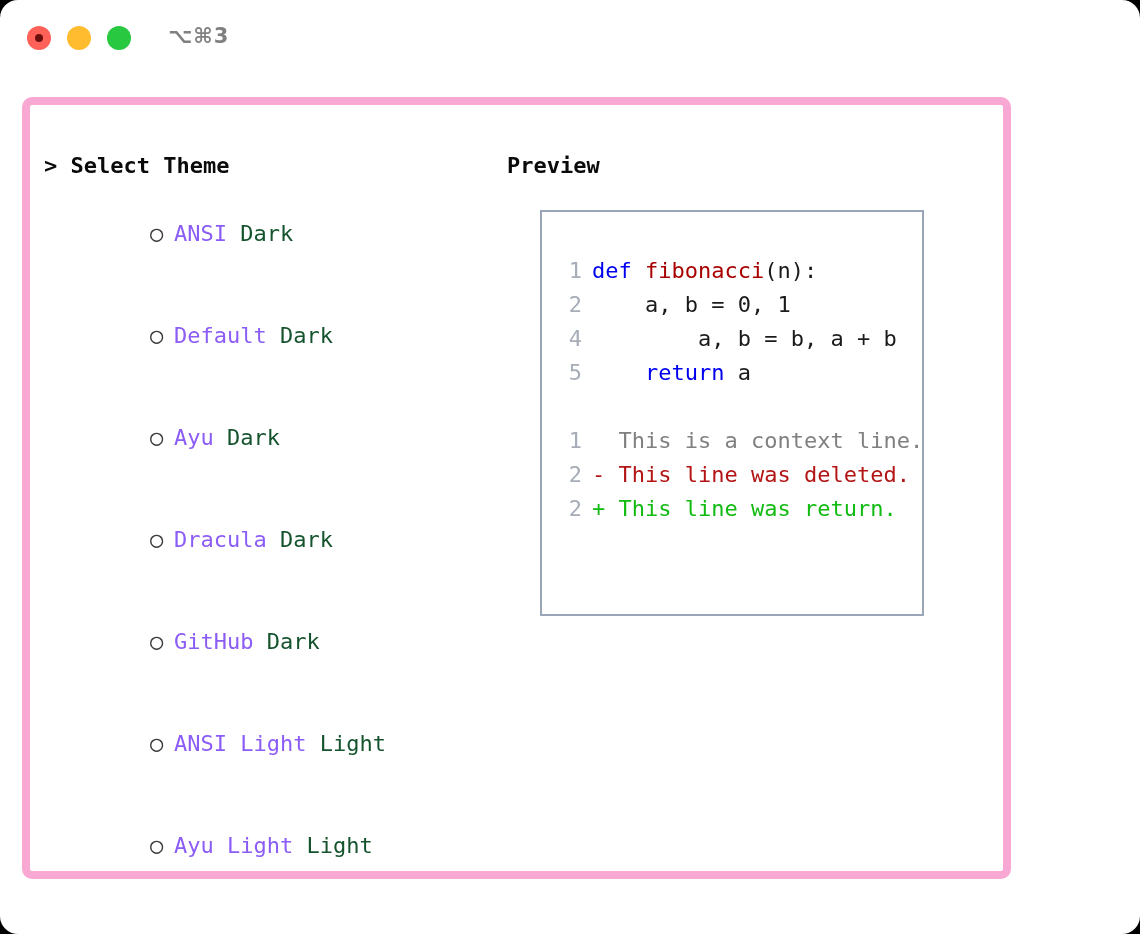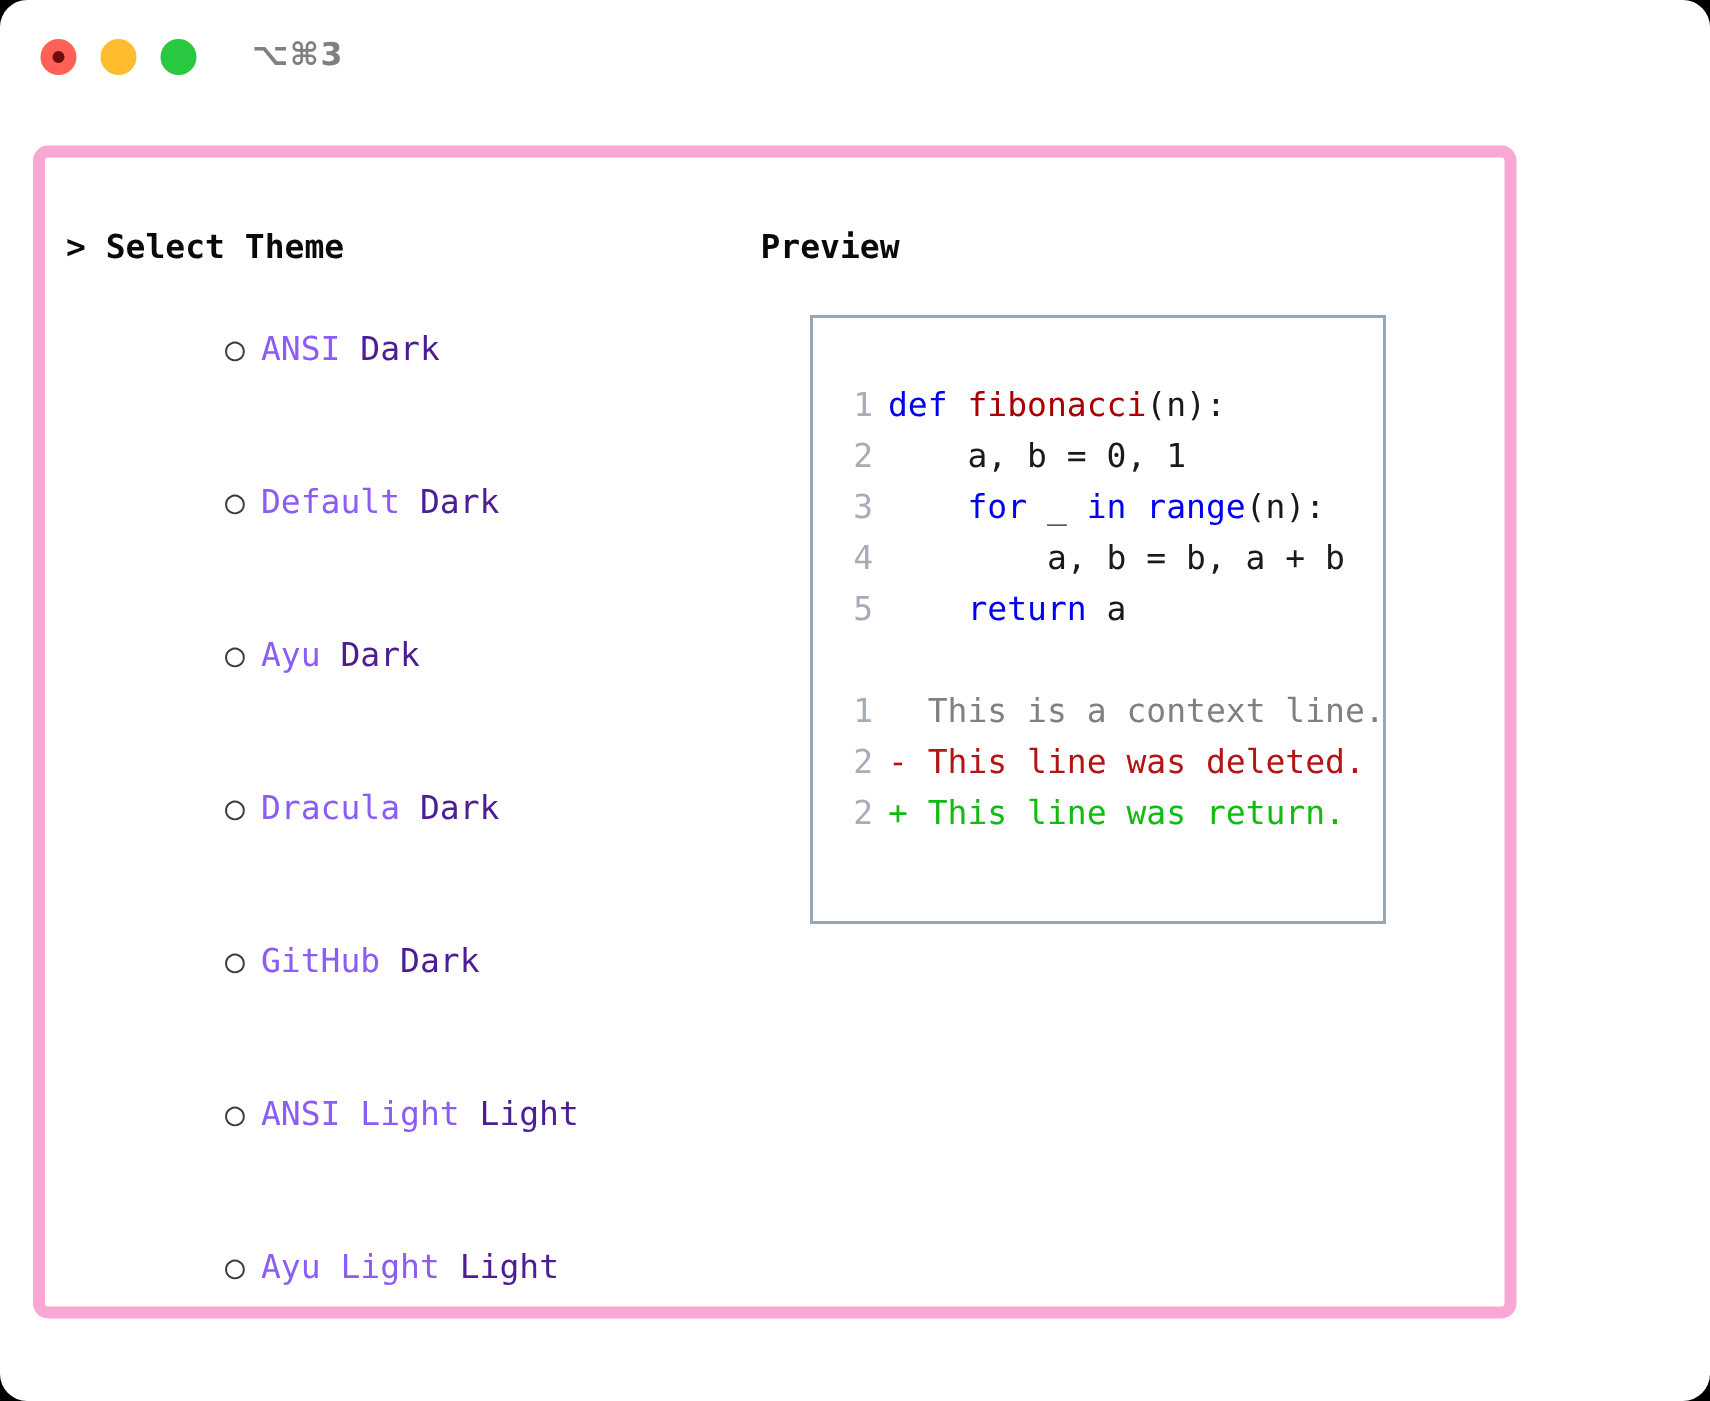--- a/index.html
+++ b/index.html
@@ -103,21 +103,21 @@
     line-height: 34px;
     color: #2b2b2b;
     white-space: pre;
   }
   .marker {
     display: inline-block;
     width: 24px;
     color: #3b3b3b;
   }
   .opt-label { color: #8b5cf6; }
-  .opt-variant { color: #4c1d95; }
+  .opt-variant { color: #14532d; }
 
   
   .preview-box {
     position: absolute;
     left: 33px;
     top: 61px;
     width: 384px;
     height: 406px;
     border: 2px solid #9aa5b5;
     box-sizing: border-box;
@@ -201,21 +201,20 @@
     <div class="col-right">
       <div class="section-title">Preview</div>
 
       <div class="preview-box">
         <div class="code-area">
 
           <div class="code-line"><span class="lineno">1</span><span class="tok-kw">def </span><span class="tok-fn">fibonacci</span><span class="tok-plain">(n):</span></div>
 
           <div class="code-line"><span class="lineno">2</span><span class="tok-plain">    a, b = 0, 1</span></div>
 
-          <div class="code-line"><span class="lineno">3</span><span class="tok-plain">    </span><span class="tok-kw">for</span><span class="tok-plain"> _ </span><span class="tok-kw">in </span><span class="tok-kw">range</span><span class="tok-plain">(n):</span></div>
 
           <div class="code-line"><span class="lineno">4</span><span class="tok-plain">        a, b = b, a + b</span></div>
 
           <div class="code-line"><span class="lineno">5</span><span class="tok-plain">    </span><span class="tok-kw">return</span><span class="tok-plain"> a</span></div>
 
           <div class="diff-gap"></div>
 
           <div class="code-line"><span class="lineno">1</span><span class="diff-ctx"> </span><span class="diff-ctx"> </span><span class="diff-ctx">This is a context line.</span></div>
 
           <div class="code-line"><span class="lineno">2</span><span class="diff-del">-</span><span class="diff-del"> </span><span class="diff-del">This line was deleted.</span></div>

